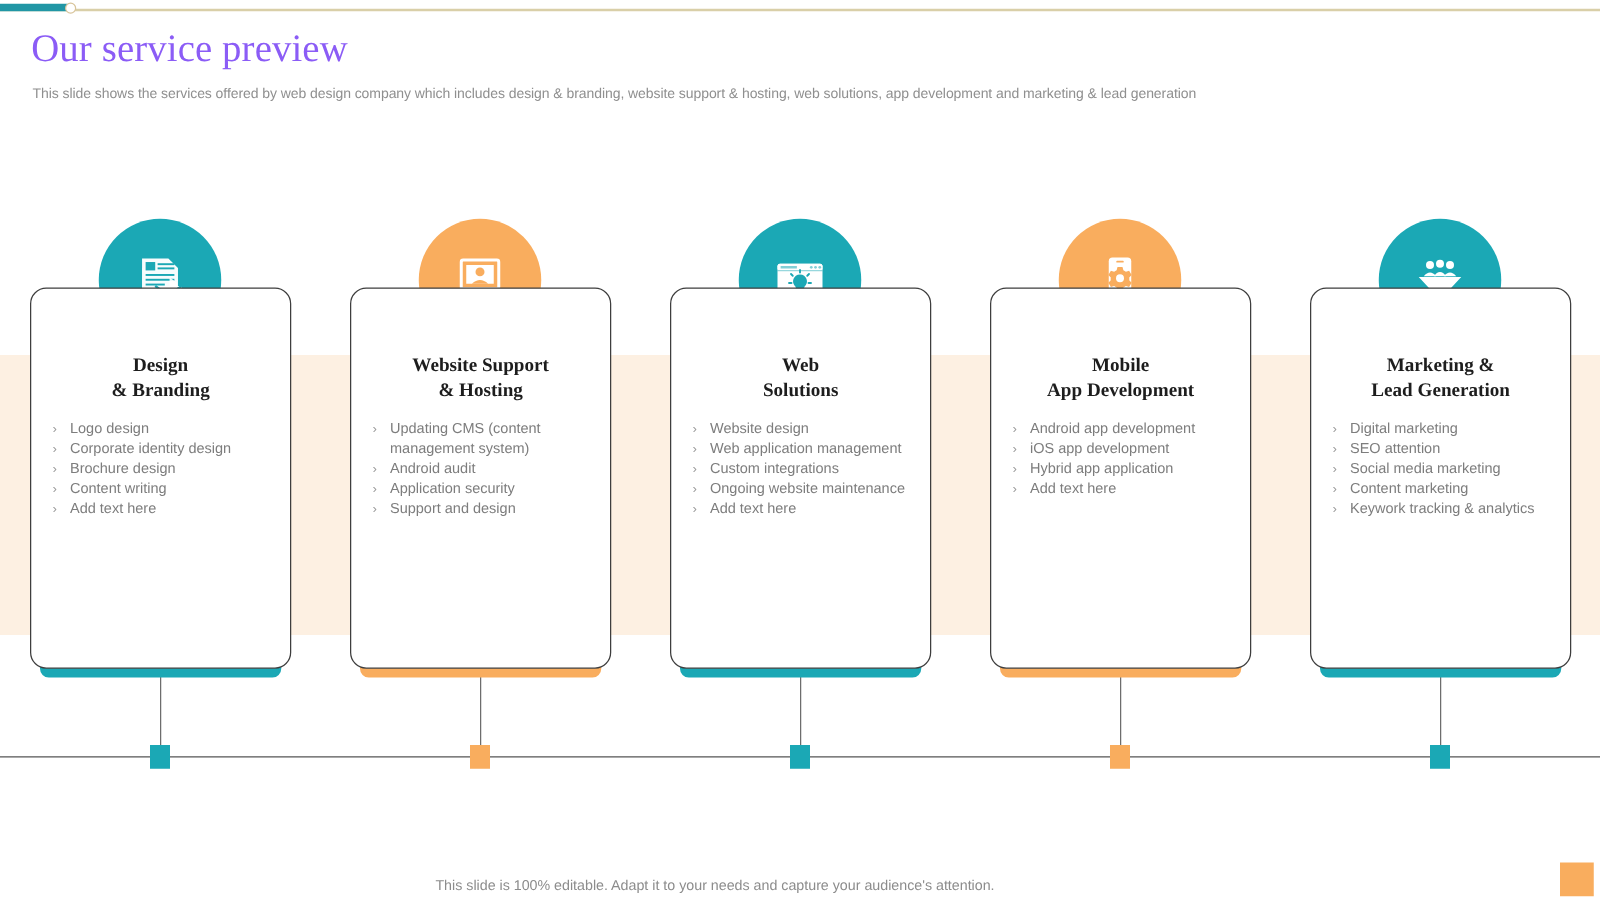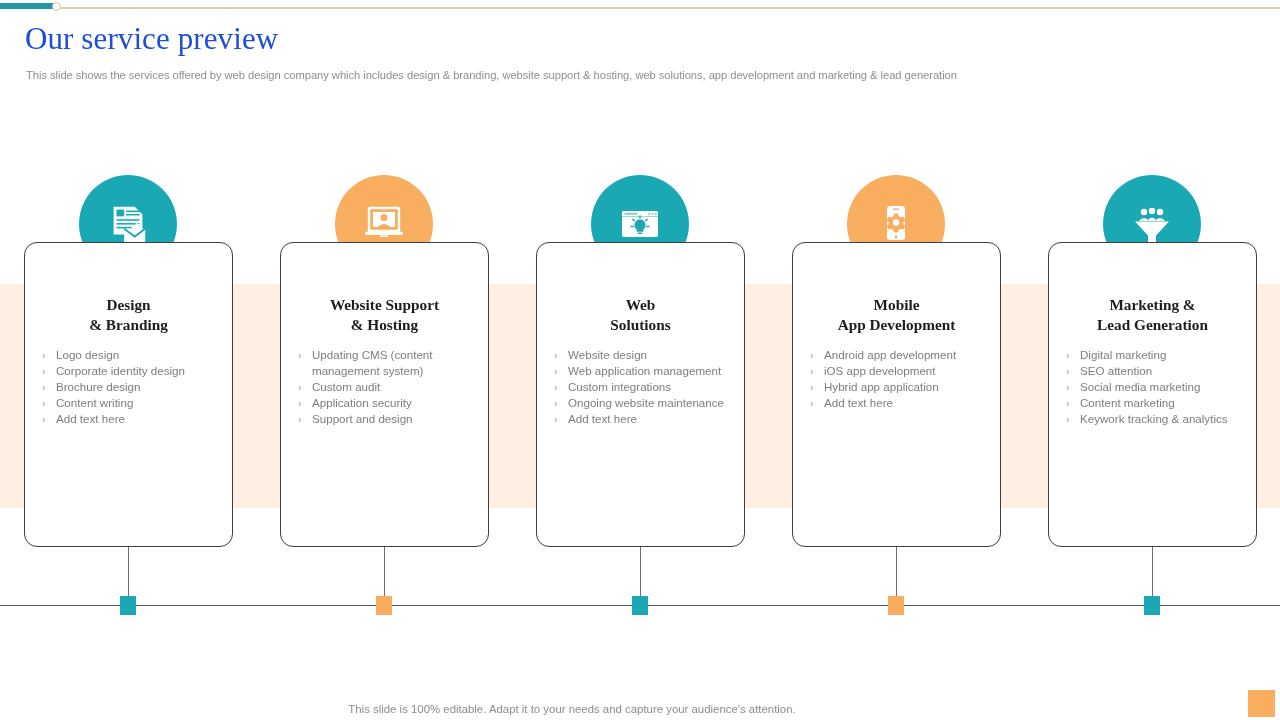--- a/index.html
+++ b/index.html
@@ -23,21 +23,21 @@
   .top-rule-dot {
     position: absolute; left: 52px; top: 2px;
     width: 9px; height: 9px; border-radius: 50%;
     background: #ffffff; border: 1.4px solid #d8c49a;
   }
 
   
   .page-title {
     position: absolute; left: 25px; top: 21px;
     font-family: "Liberation Serif", serif;
-    font-size: 31px; font-weight: 400; color: #1d4ed8;
+    font-size: 31px; font-weight: 400; color: #8b5cf6;
     letter-spacing: .1px;
   }
   .page-subtitle {
     position: absolute; left: 26px; top: 69px;
     font-size: 11.2px; color: #8f8f8f; letter-spacing: -.05px;
     white-space: nowrap;
   }
 
   
   .beige-band {
@@ -73,21 +73,21 @@
     border-top-width: 33px; border-top-style: solid;
     z-index: 2;
   }
   .pin-icon {
     position: absolute; left: 0; top: 0; width: 98px; height: 98px;
     display: flex; align-items: center; justify-content: center;
   }
 
   
   .card {
-    position: absolute; left: 50%; top: 242px; margin-left: -104px;
+    position: absolute; left: 50%; top: 230px; margin-left: -104px;
     width: 209px; height: 305px;
     background: #ffffff;
     border: 1px solid #3e3e3e;
     border-radius: 13px;
     z-index: 4;
   }
   .card-accent {
     position: absolute; left: 50%; top: 531px; margin-left: -96px;
     width: 193px; height: 11px; border-radius: 0 0 7px 7px;
     z-index: 2;
@@ -201,21 +201,21 @@
       <rect x="5" y="31.5" width="38" height="3.4" rx="1.7" fill="#ffffff"></rect>
       <rect x="20" y="35.5" width="8" height="1.6" rx="0.8" fill="#ffffff"></rect>
     </svg>
           </div>
         </div>
         <div class="card">
           <div class="card-title">Website Support
 &amp; Hosting</div>
           <div class="bullets">
             <div class="bullet"><span class="chev">›</span><span>Updating  CMS (content management  system)</span></div>
-            <div class="bullet"><span class="chev">›</span><span>Custom audit</span></div>
+            <div class="bullet"><span class="chev">›</span><span>Android audit</span></div>
             <div class="bullet"><span class="chev">›</span><span>Application  security</span></div>
             <div class="bullet"><span class="chev">›</span><span>Support  and design</span></div>
           </div>
         </div>
         <div class="node" style="background: rgb(249, 173, 94);"></div>
       </div>
       <div class="col" style="left: 512px;">
         <div class="connector"></div>
         <div class="card-accent" style="background: rgb(27, 168, 181);"></div>
         <div class="pin-tail" style="border-top-color: rgb(27, 168, 181);"></div>

